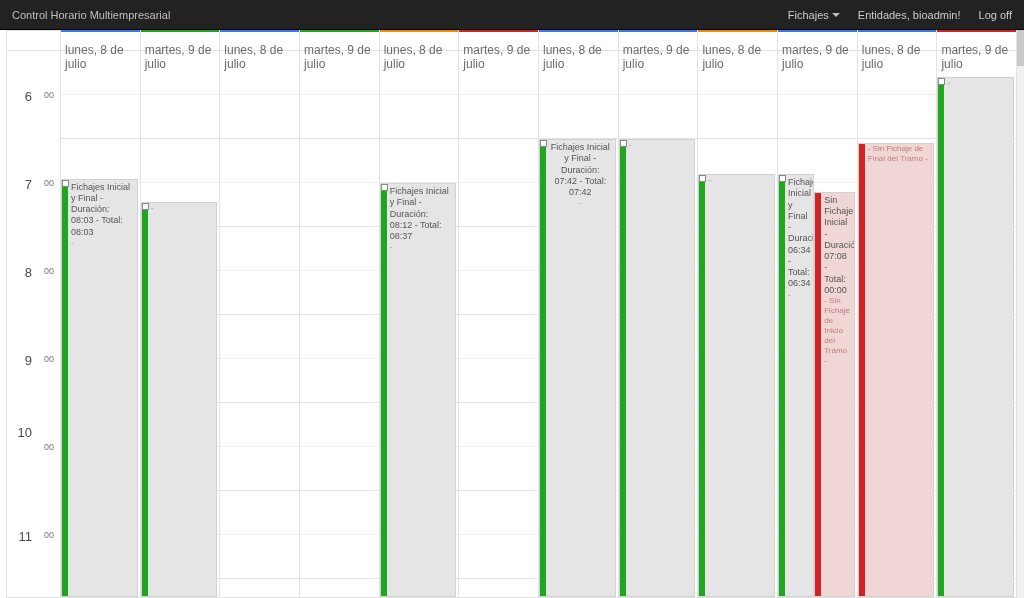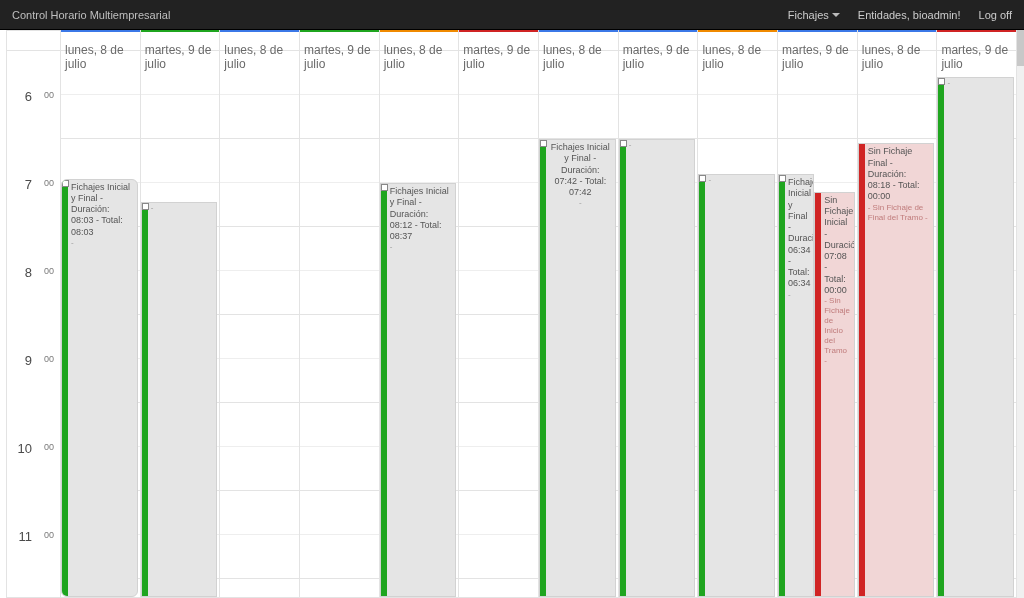--- a/index.html
+++ b/index.html
@@ -79,41 +79,41 @@
   <div class="body-row">
     <div class="time-gutter">
         <div class="hour" style="top: 44px;">6</div>
         <div class="minute" style="top: 44px;">00</div>
         <div class="hour" style="top: 132px;">7</div>
         <div class="minute" style="top: 132px;">00</div>
         <div class="hour" style="top: 220px;">8</div>
         <div class="minute" style="top: 220px;">00</div>
         <div class="hour" style="top: 308px;">9</div>
         <div class="minute" style="top: 308px;">00</div>
-        <div class="hour" style="top: 396px; margin-left: 16px;">10</div>
+        <div class="hour" style="top: 380px; margin-left: 16px;">10</div>
         <div class="minute" style="top: 396px;">00</div>
         <div class="hour" style="top: 484px;">11</div>
         <div class="minute" style="top: 484px;">00</div>
       </div>
 
   <div class="col">
         <div class="slot" style="top: 0px; height: 44px;"></div>
         <div class="slot major" style="top: 44px; height: 44px;"></div>
         <div class="slot" style="top: 88px; height: 44px;"></div>
         <div class="slot major" style="top: 132px; height: 44px;"></div>
         <div class="slot" style="top: 176px; height: 44px;"></div>
         <div class="slot major" style="top: 220px; height: 44px;"></div>
         <div class="slot" style="top: 264px; height: 44px;"></div>
         <div class="slot major" style="top: 308px; height: 44px;"></div>
         <div class="slot" style="top: 352px; height: 44px;"></div>
         <div class="slot major" style="top: 396px; height: 44px;"></div>
         <div class="slot" style="top: 440px; height: 44px;"></div>
         <div class="slot major" style="top: 484px; height: 44px;"></div>
         <div class="slot" style="top: 528px; height: 44px;"></div>
-        <div class="ev fill-grey" style="inset: 127.6px 2px 0px 0%; border-radius: 6px;">
+        <div class="ev fill-grey" style="inset: 127.6px 2px 0px 0%;">
           <div class="bar"></div>
           <div class="mark"></div>
           <div class="title">Fichajes Inicial y Final - Duración: 08:03 - Total: 08:03</div>
           <div class="subtitle">-</div>
         </div>
       </div>
       <div class="col">
         <div class="slot" style="top: 0px; height: 44px;"></div>
         <div class="slot major" style="top: 44px; height: 44px;"></div>
         <div class="slot" style="top: 88px; height: 44px;"></div>
@@ -295,21 +295,20 @@
         <div class="slot major" style="top: 220px; height: 44px;"></div>
         <div class="slot" style="top: 264px; height: 44px;"></div>
         <div class="slot major" style="top: 308px; height: 44px;"></div>
         <div class="slot" style="top: 352px; height: 44px;"></div>
         <div class="slot major" style="top: 396px; height: 44px;"></div>
         <div class="slot" style="top: 440px; height: 44px;"></div>
         <div class="slot major" style="top: 484px; height: 44px;"></div>
         <div class="slot" style="top: 528px; height: 44px;"></div>
         <div class="ev red fill-pink pink" style="inset: 92.4px 2px 0px 0%;">
           <div class="bar"></div>
-          <div class="title">Sin Fichaje Final - Duración: 08:18 - Total: 00:00</div>
           <div class="subtitle">- Sin Fichaje de Final del Tramo -</div>
         </div>
       </div>
       <div class="col">
         <div class="slot" style="top: 0px; height: 44px;"></div>
         <div class="slot major" style="top: 44px; height: 44px;"></div>
         <div class="slot" style="top: 88px; height: 44px;"></div>
         <div class="slot major" style="top: 132px; height: 44px;"></div>
         <div class="slot" style="top: 176px; height: 44px;"></div>
         <div class="slot major" style="top: 220px; height: 44px;"></div>

